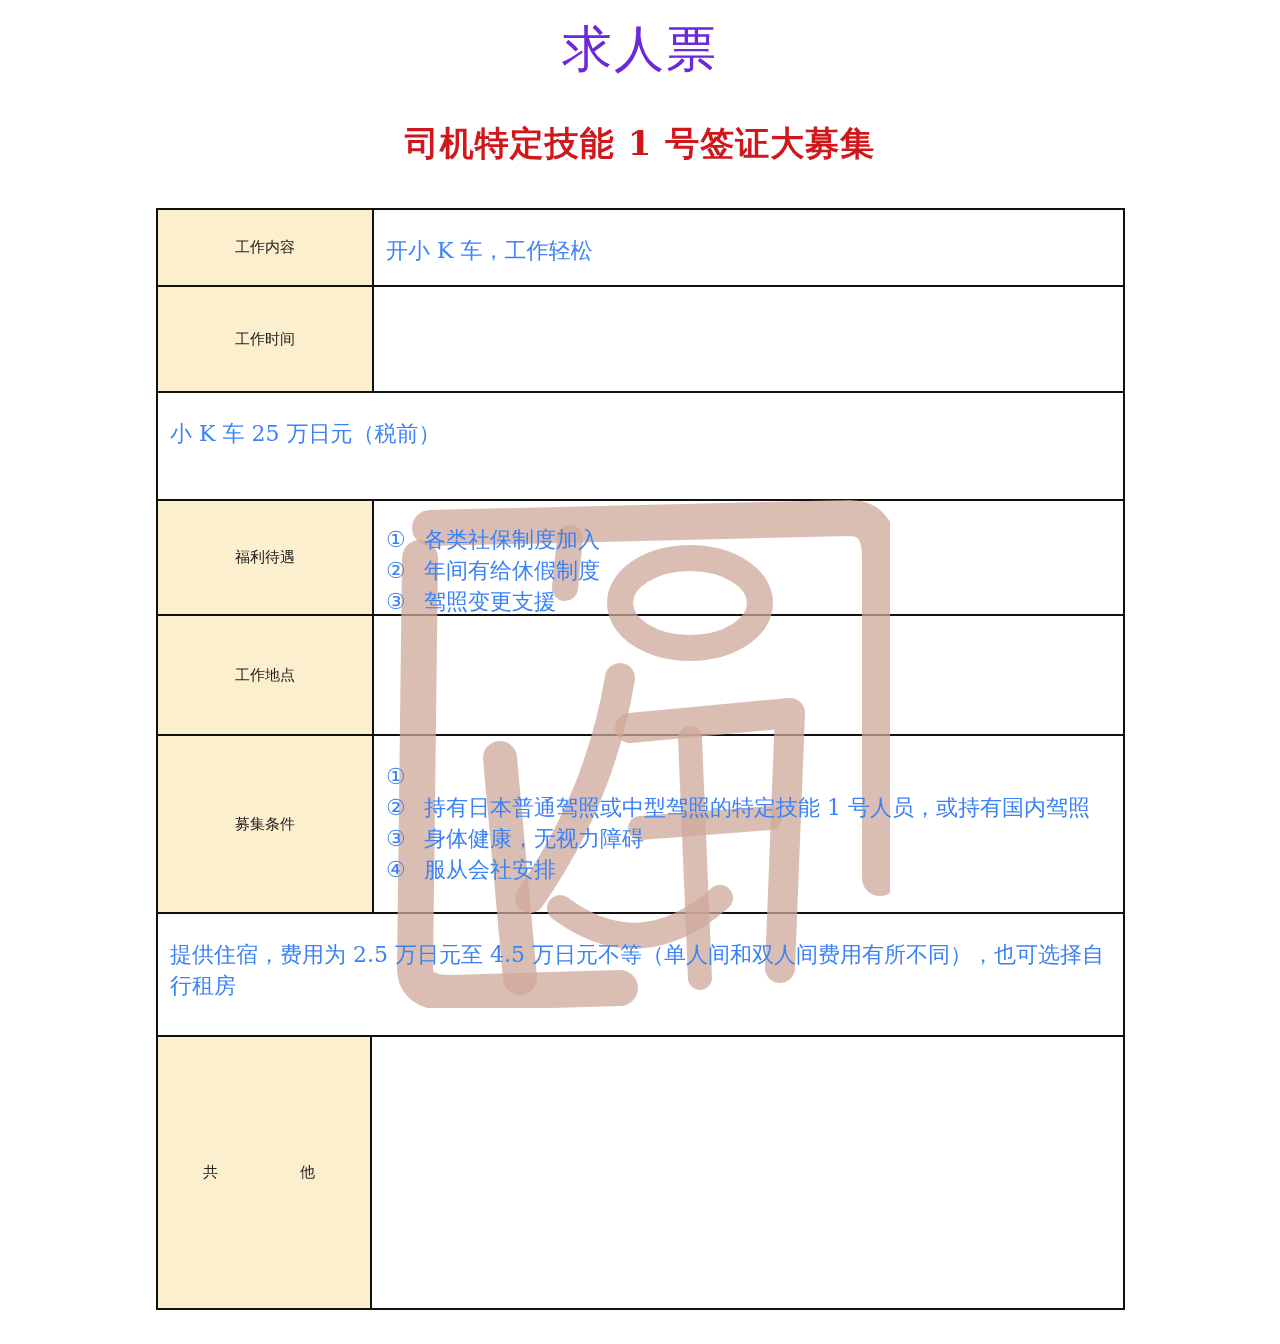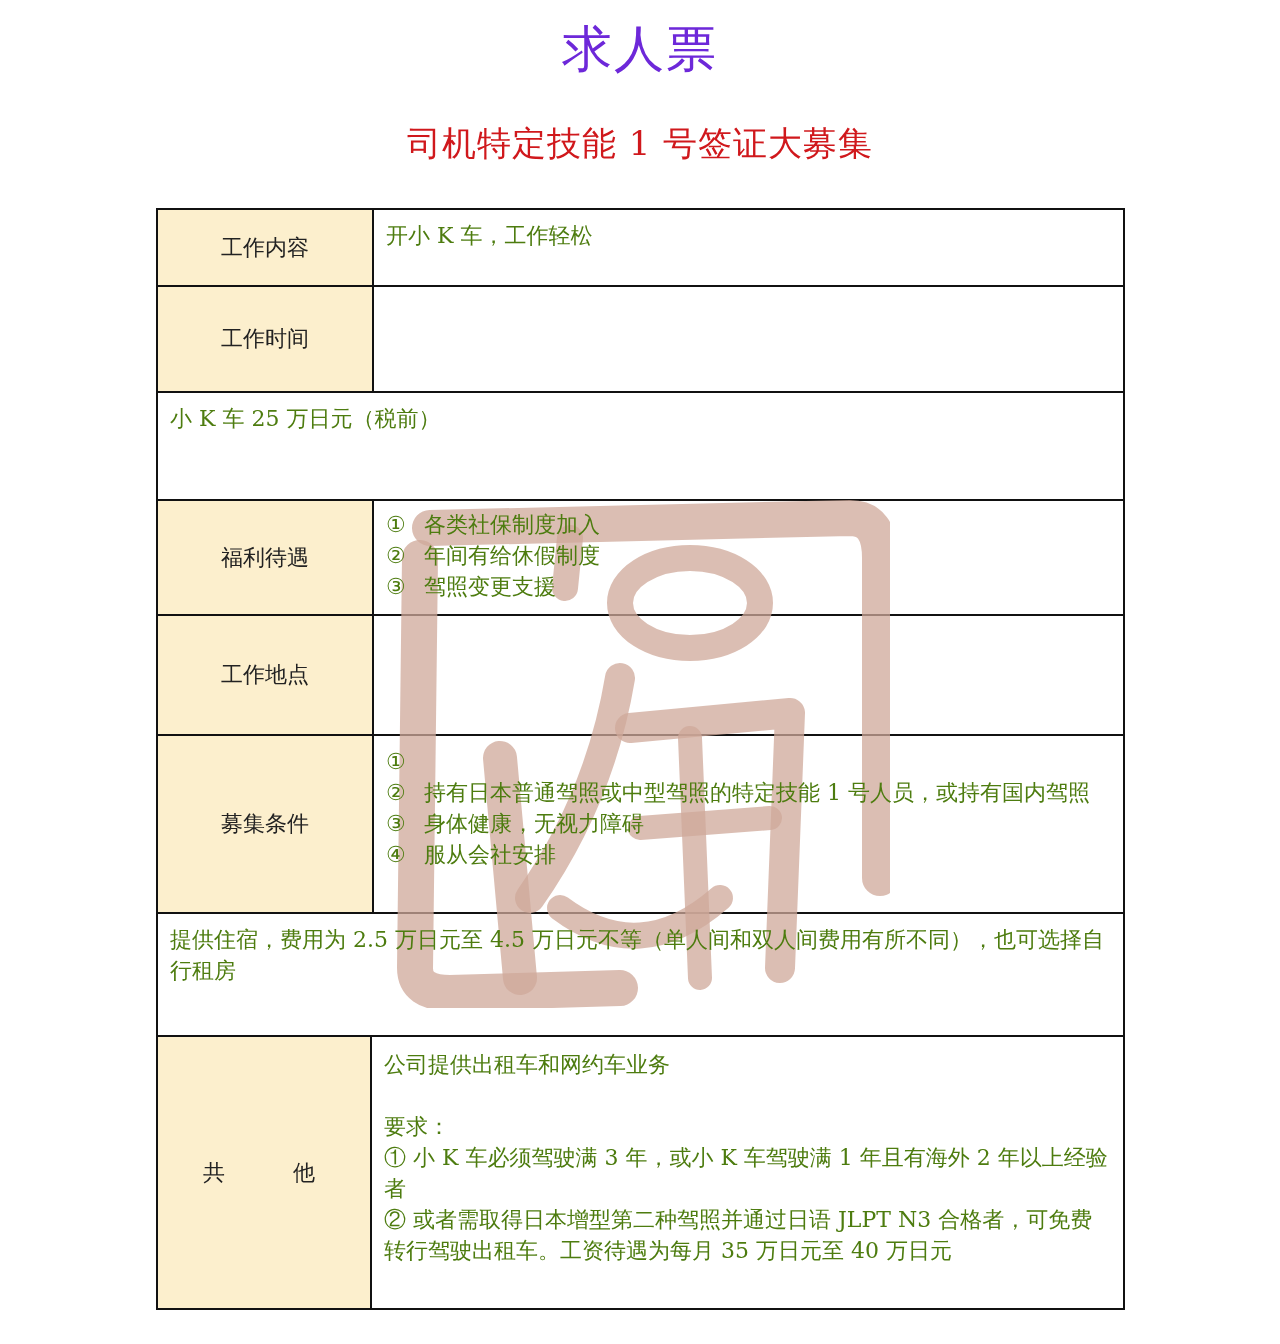--- a/index.html
+++ b/index.html
@@ -1,30 +1,30 @@
 <!DOCTYPE html>
 <html><head>
 <meta charset="utf-8">
 <style>
   html, body { margin: 0; padding: 0; background: #ffffff; }
   body { width: 1280px; height: 1344px; position: relative; overflow: hidden;
          font-family: "DejaVu Serif", "Liberation Serif", serif; color: #111; }
   .title { position: absolute; top: 14px; left: 0; width: 1280px; text-align: center;
            font-size: 50px; font-weight: normal; letter-spacing: 2px; line-height: 70px; color: #6d28d9; }
   .subtitle { position: absolute; top: 118px; left: 0; width: 1280px; text-align: center;
-              font-size: 34px; line-height: 50px; color: #d0181c; font-weight: normal; letter-spacing: 1px; }
+              font-size: 34px; line-height: 50px; color: #d0181c; font-weight: bold; letter-spacing: 1px; }
   .table { position: absolute; left: 156px; top: 208px; width: 969px; border: 2px solid #111;
            box-sizing: border-box; }
   .row { display: flex; border-bottom: 2px solid #111; box-sizing: border-box; }
   .row:last-child { border-bottom: none; }
   .label { width: 214px; flex: none; background: #fcefcd; border-right: 2px solid #111;
-           display: flex; align-items: center; justify-content: center; font-size: 22px; color: #222; }
+           display: flex; align-items: center; justify-content: center; font-size: 15px; color: #222; }
   .label.spread { justify-content: space-between; padding: 0 55px 0 45px; box-sizing: border-box; }
-  .content { flex: 1; padding: 10px 12px 0 12px; font-size: 22px; line-height: 31px; color: #4d7c0f;
-             position: relative; z-index: 2; }
+  .content { flex: 1; padding: 10px 12px 0 12px; font-size: 22px; line-height: 31px; color: #3b82f6;
+             position: relative; z-index: 2; margin-top: 15px; }
   .content .li { display: flex; }
   .content .num { width: 38px; flex: none; }
   .content .gap { height: 31px; }
   .watermark { position: absolute; left: 390px; top: 498px; width: 500px; height: 510px; z-index: 1;
                pointer-events: none; }
 </style>
 </head>
 <body>
 
 <div class="title">求人票</div>
@@ -103,21 +103,14 @@
   <div class="row" style="height:123px">
     <div class="content">
       <div>提供住宿，费用为 2.5 万日元至 4.5 万日元不等（单人间和双人间费用有所不同），也可选择自行租房</div>
     </div>
   </div>
   <div class="row" style="height:271px">
     <div class="label spread">
       <span>共</span>
       <span>他</span>
     </div>
-    <div class="content" style="padding-top:12px">
-      <div>公司提供出租车和网约车业务</div>
-      <div class="gap"></div>
-      <div>要求：</div>
-      <div>① 小 K 车必须驾驶满 3 年，或小 K 车驾驶满 1 年且有海外 2 年以上经验者</div>
-      <div>② 或者需取得日本增型第二种驾照并通过日语 JLPT N3 合格者，可免费转行驾驶出租车。工资待遇为每月 35 万日元至 40 万日元</div>
-    </div>
   </div>
 </div>
 
 </body></html>

